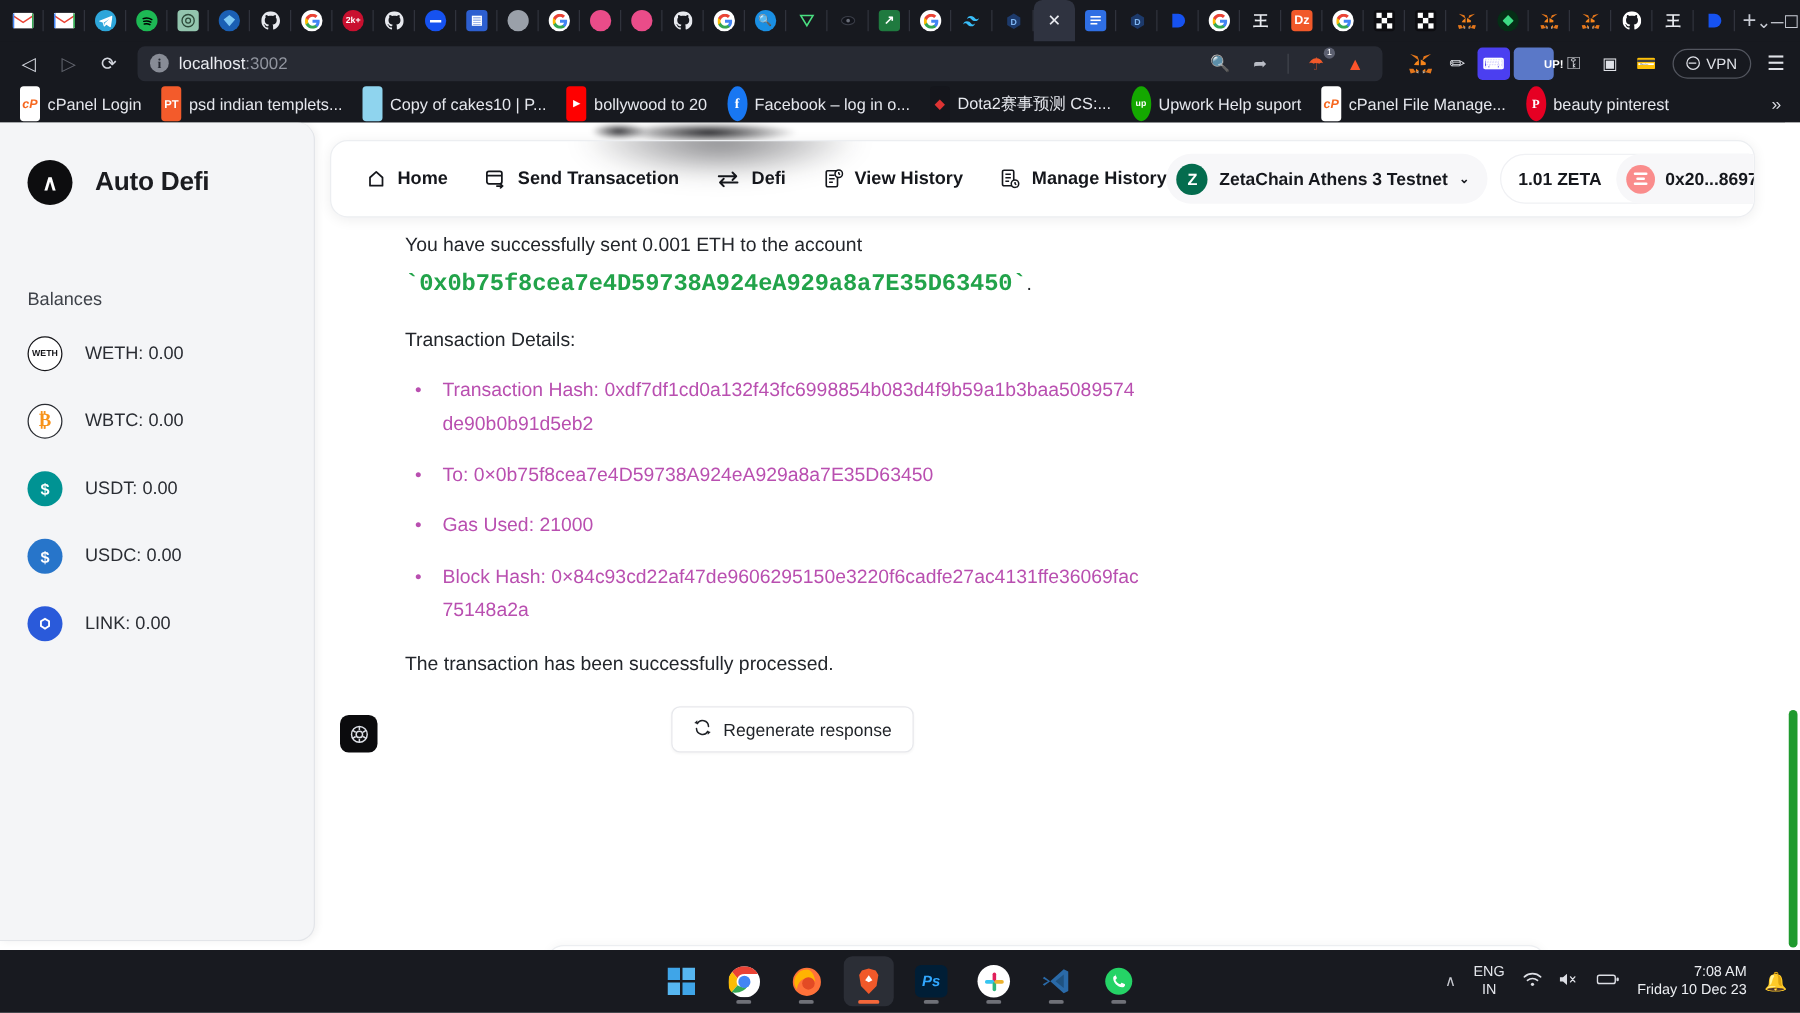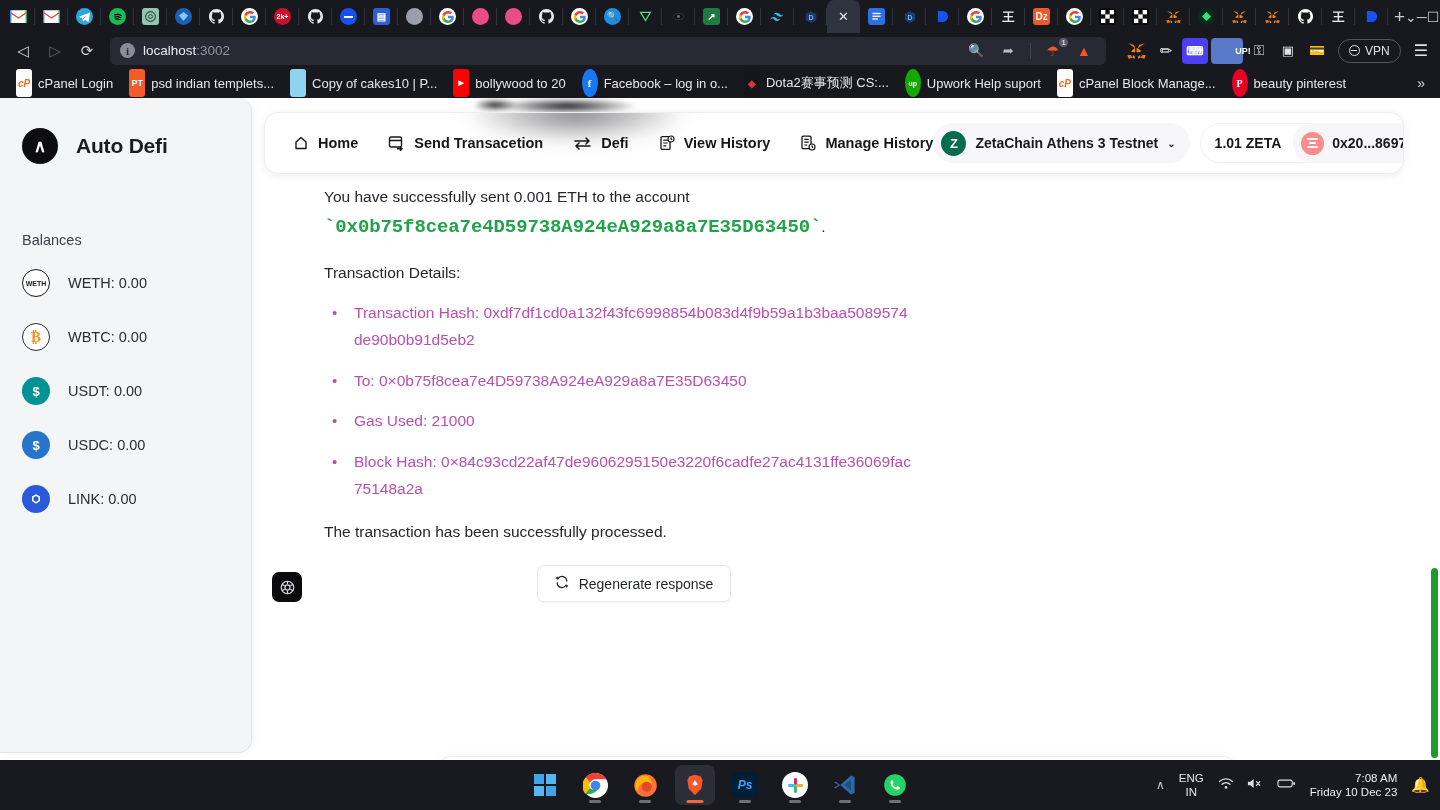--- a/index.html
+++ b/index.html
@@ -662,21 +662,21 @@
     <div class="bm">
       <span class="bm-ico" style="background:#15161c;color:#d33;font-size:10px;">◆</span>
       <span>Dota2赛事预测 CS:...</span>
     </div>
     <div class="bm">
       <span class="bm-ico" style="background:#14a800;border-radius:50%;font-size:7px;">up</span>
       <span>Upwork Help suport</span>
     </div>
     <div class="bm">
       <span class="bm-ico" style="background:#fff;color:#f6671f;font-size:10px;font-style:italic;">cP</span>
-      <span>cPanel Block Manage...</span>
+      <span>cPanel File Manage...</span>
     </div>
     <div class="bm">
       <span class="bm-ico" style="background:#e60023;border-radius:50%;font-size:10px;font-family:'Liberation Serif',serif;">P</span>
       <span>beauty pinterest</span>
     </div>
     <div class="bm-overflow">»</div>
   </div>
 </div>
 
 <div class="viewport">

